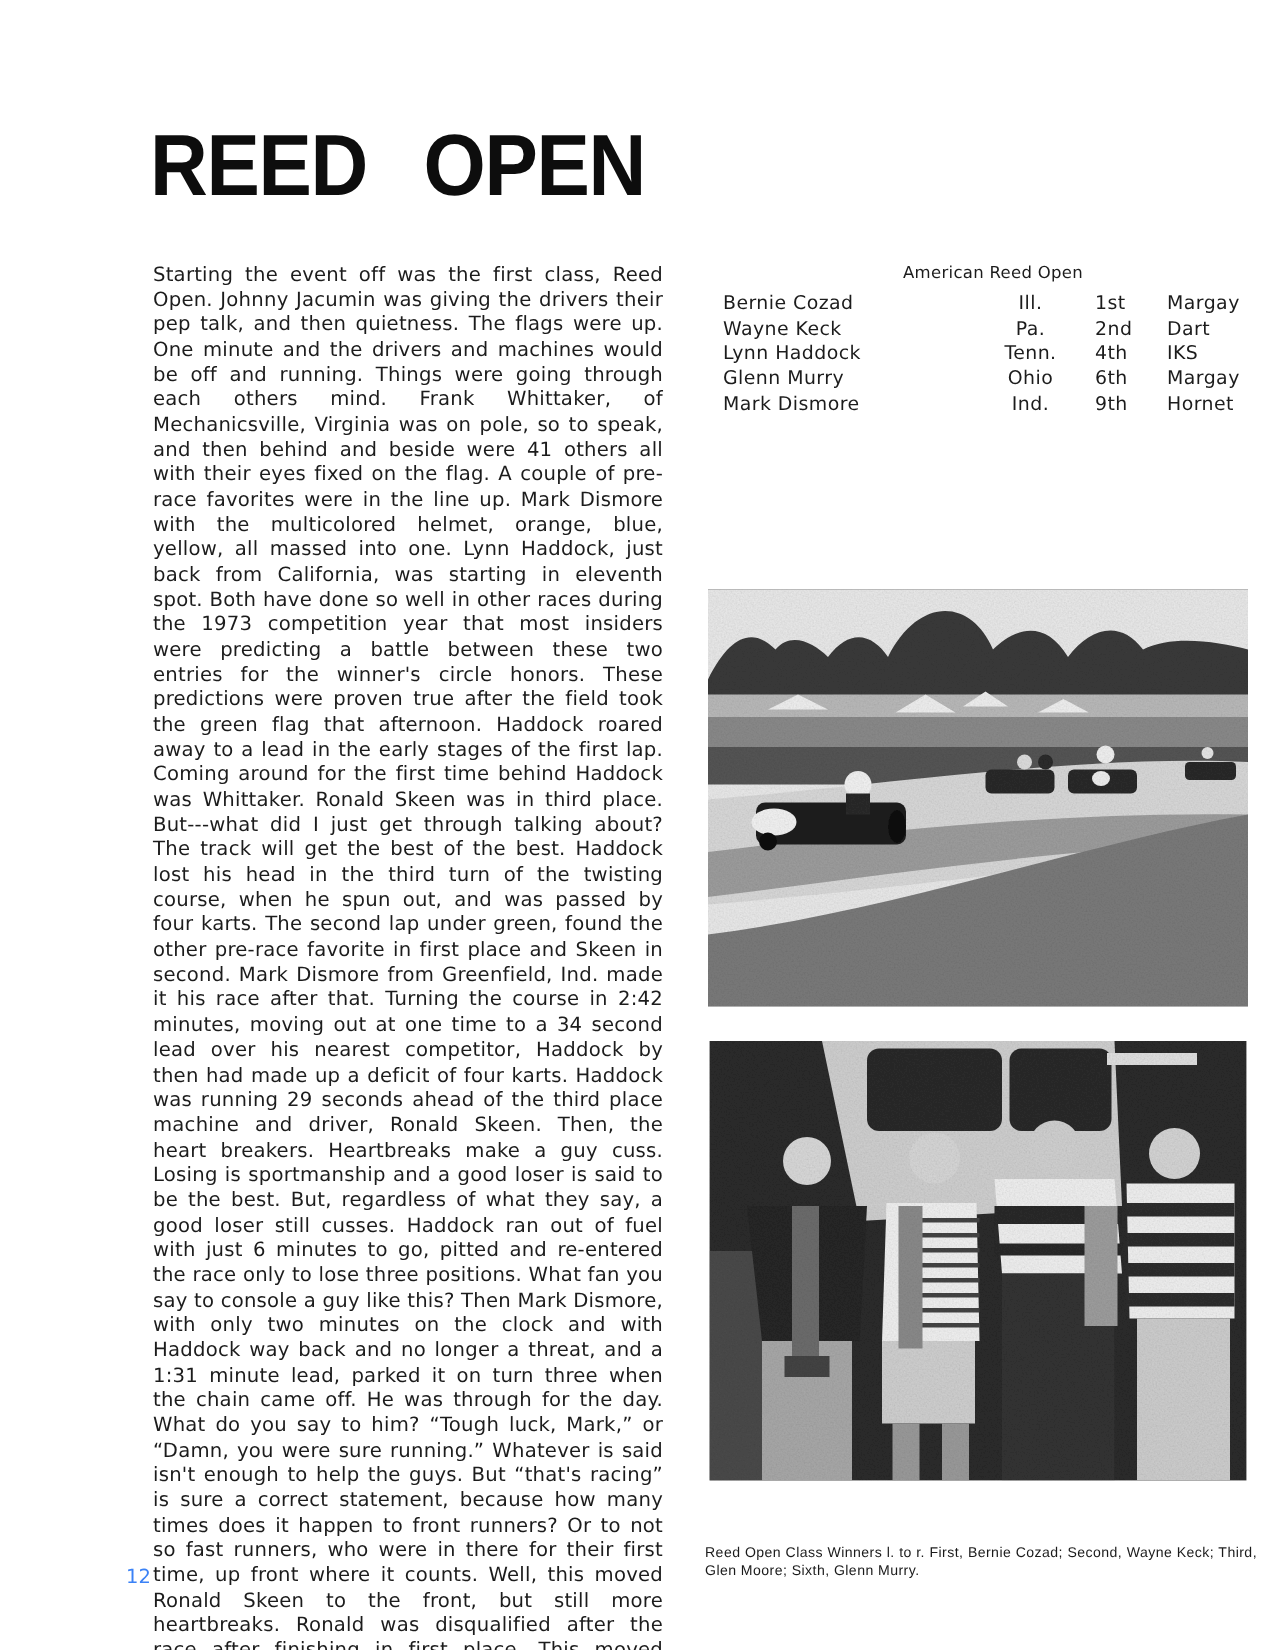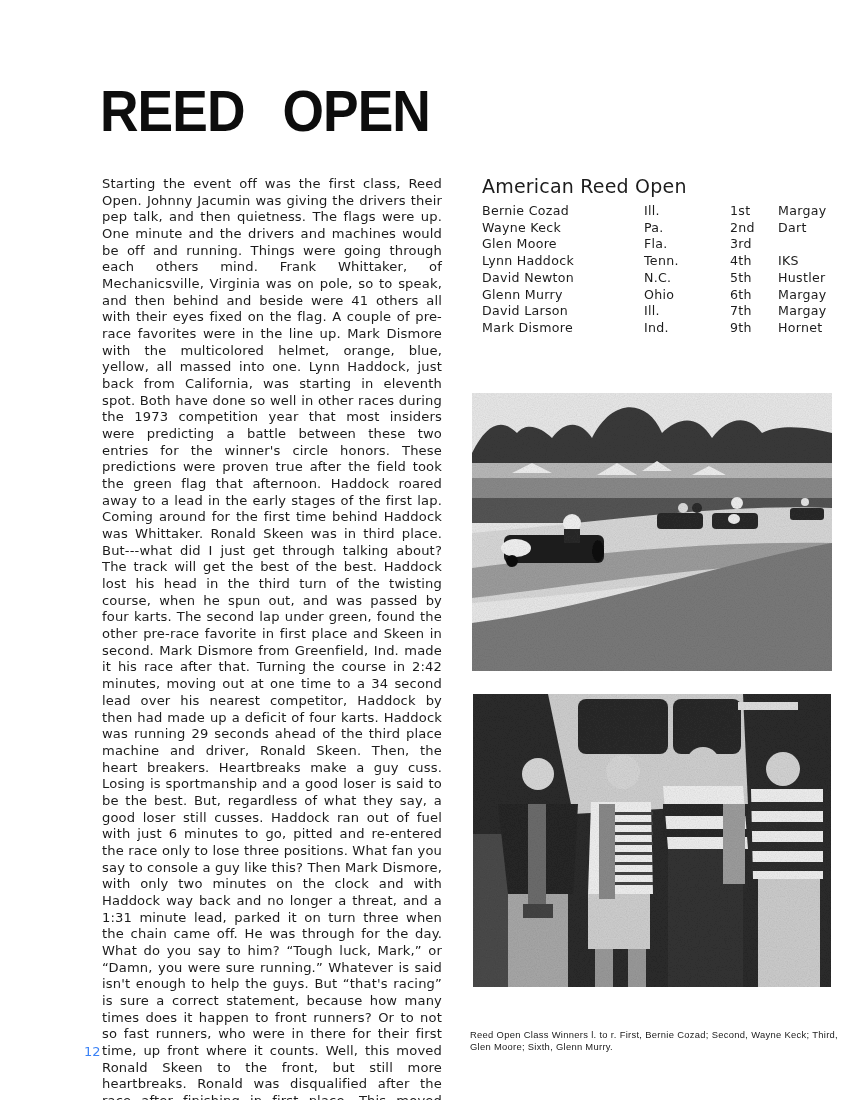--- a/index.html
+++ b/index.html
@@ -17,25 +17,25 @@
     .body-col {
       position: absolute; left: 86px; top: 160px; width: 372px;
       font-size: 13.1px; line-height: 16.67px; text-align: justify; color: #1c1c1c;
       letter-spacing: 0.15px;
     }
     .body-col p { margin: 16px; }
     .results {
       position: absolute; left: 482px; top: 175px; width: 360px;
       font-size: 12.6px; color: #1c1c1c;
     }
-    .results-title { margin: 0 0 6px 0; font-size: 19px; font-weight: normal; letter-spacing: 0.2px; }
+    .results-title { margin: 0 0 6px 0; font-size: 11px; font-weight: normal; letter-spacing: 0.2px; text-align: center; }
     .results table { border-collapse: collapse; width: 100%; }
     .results td { padding: 0; height: 16.7px; line-height: 16.7px; letter-spacing: 0.3px; vertical-align: top; margin-left: 18px; }
     .results td.c-name { width: 162px; }
-    .results td.c-state { width: 86px; }
+    .results td.c-state { width: 86px; text-align: center; }
     .results td.c-place { width: 48px; }
 
     .photo {
       position: absolute; overflow: hidden; background: #6a6a6a;
     }
     .photo svg { display: block; width: 100%; height: 100%; }
     .photo-race { left: 472px; top: 393px; width: 360px; height: 278px; }
     .photo-winners { left: 473px; top: 694px; width: 358px; height: 293px; }
 
     .caption-1 {
@@ -71,47 +71,29 @@
           <td class="c-place">1st</td>
           <td class="c-kart">Margay</td>
         </tr>
         <tr>
           <td class="c-name">Wayne Keck</td>
           <td class="c-state">Pa.</td>
           <td class="c-place">2nd</td>
           <td class="c-kart">Dart</td>
         </tr>
         <tr>
-          <td class="c-name">Glen Moore</td>
-          <td class="c-state">Fla.</td>
-          <td class="c-place">3rd</td>
-          <td class="c-kart"></td>
-        </tr>
-        <tr>
           <td class="c-name">Lynn Haddock</td>
           <td class="c-state">Tenn.</td>
           <td class="c-place">4th</td>
           <td class="c-kart">IKS</td>
         </tr>
         <tr>
-          <td class="c-name">David Newton</td>
-          <td class="c-state">N.C.</td>
-          <td class="c-place">5th</td>
-          <td class="c-kart">Hustler</td>
-        </tr>
-        <tr>
           <td class="c-name">Glenn Murry</td>
           <td class="c-state">Ohio</td>
           <td class="c-place">6th</td>
-          <td class="c-kart">Margay</td>
-        </tr>
-        <tr>
-          <td class="c-name">David Larson</td>
-          <td class="c-state">Ill.</td>
-          <td class="c-place">7th</td>
           <td class="c-kart">Margay</td>
         </tr>
         <tr>
           <td class="c-name">Mark Dismore</td>
           <td class="c-state">Ind.</td>
           <td class="c-place">9th</td>
           <td class="c-kart">Hornet</td>
         </tr>
       </tbody>
   </table>

